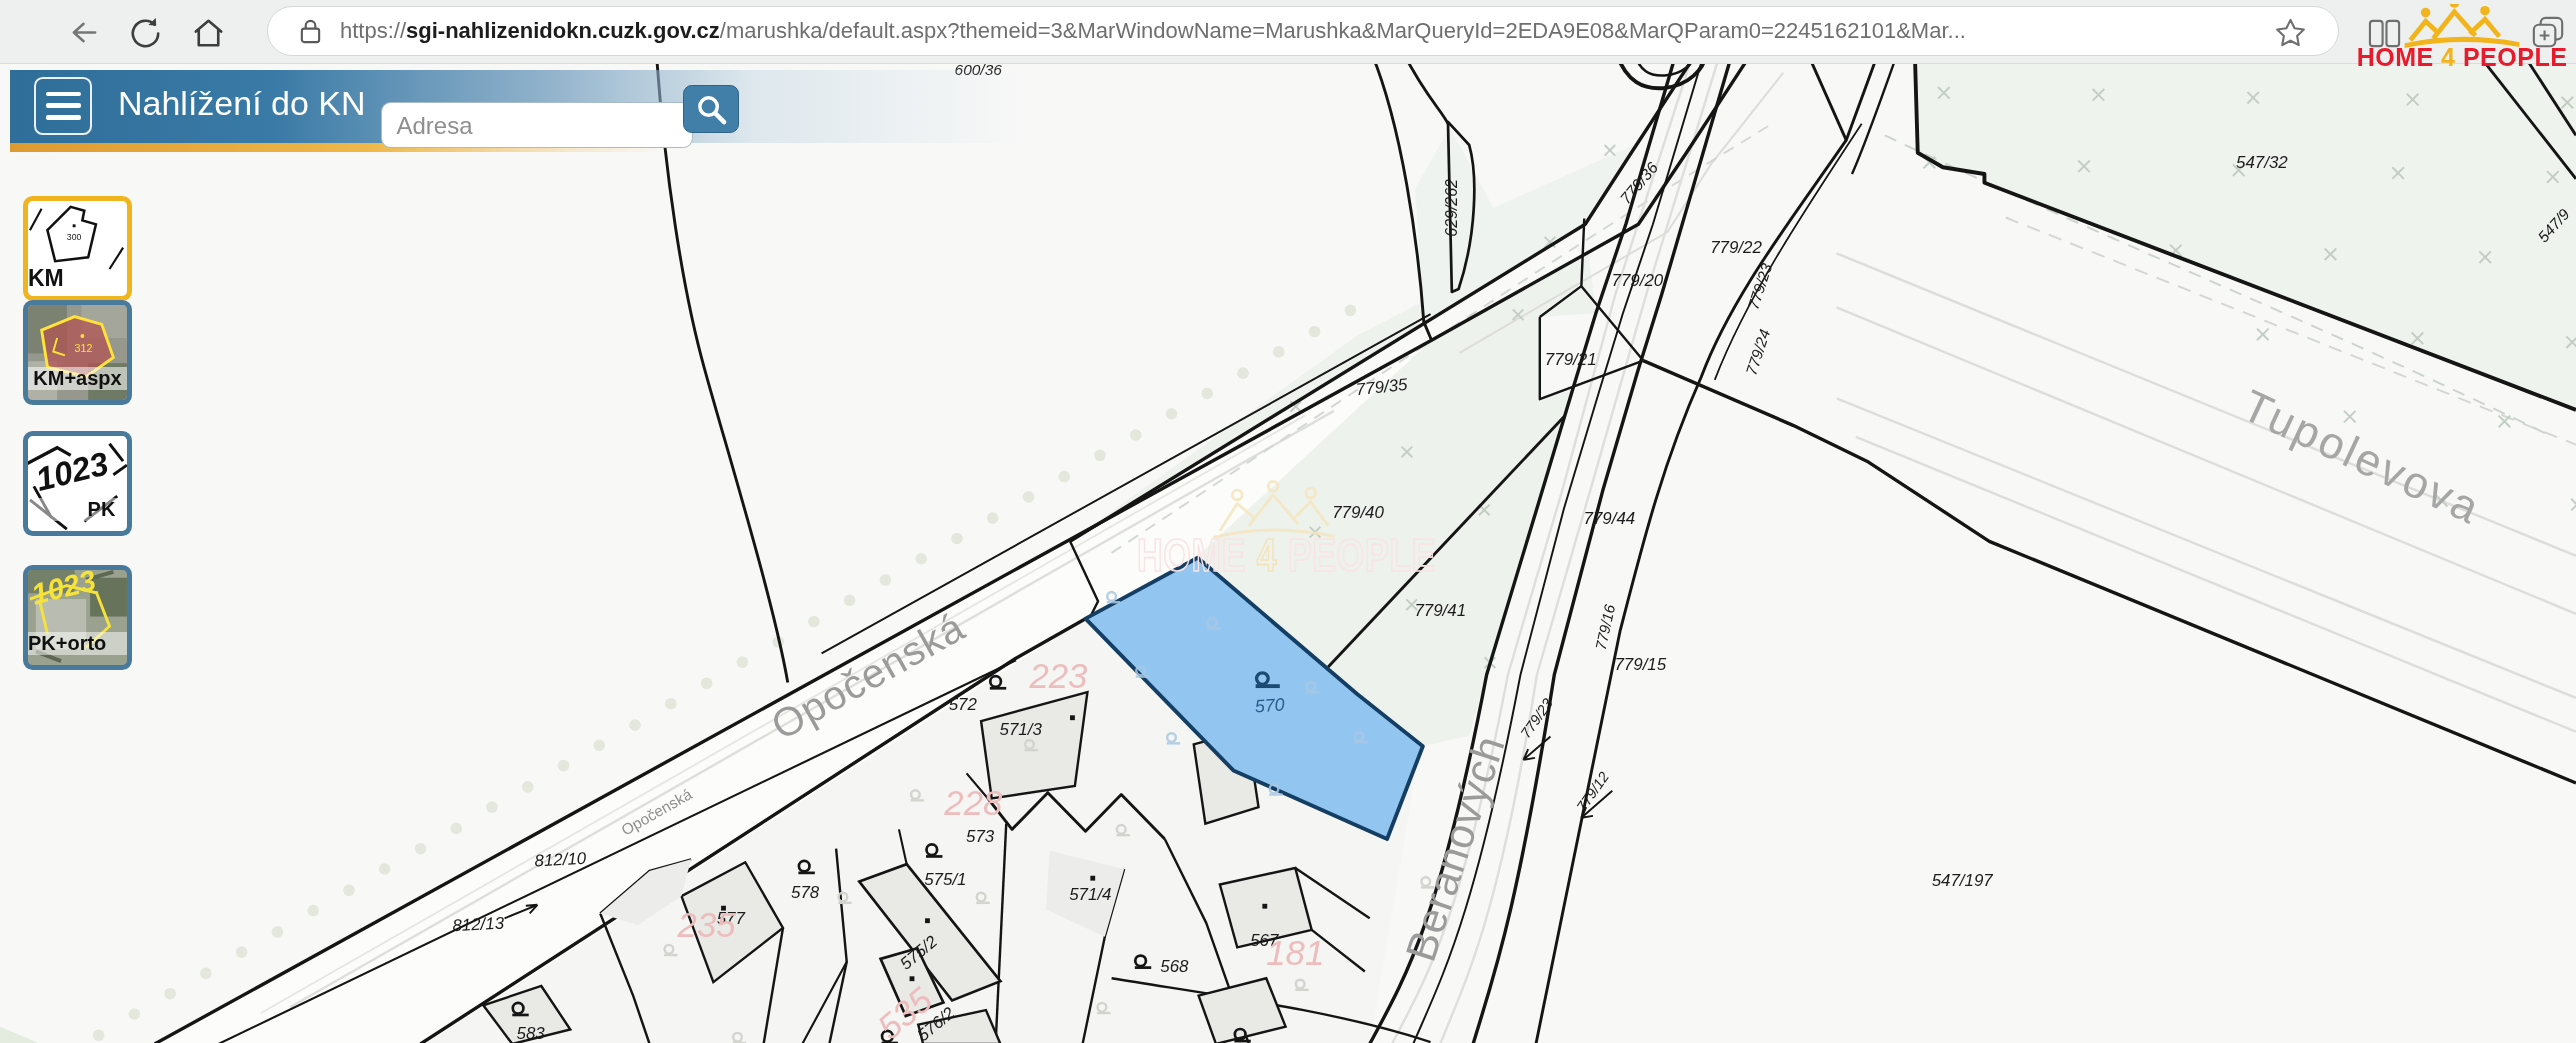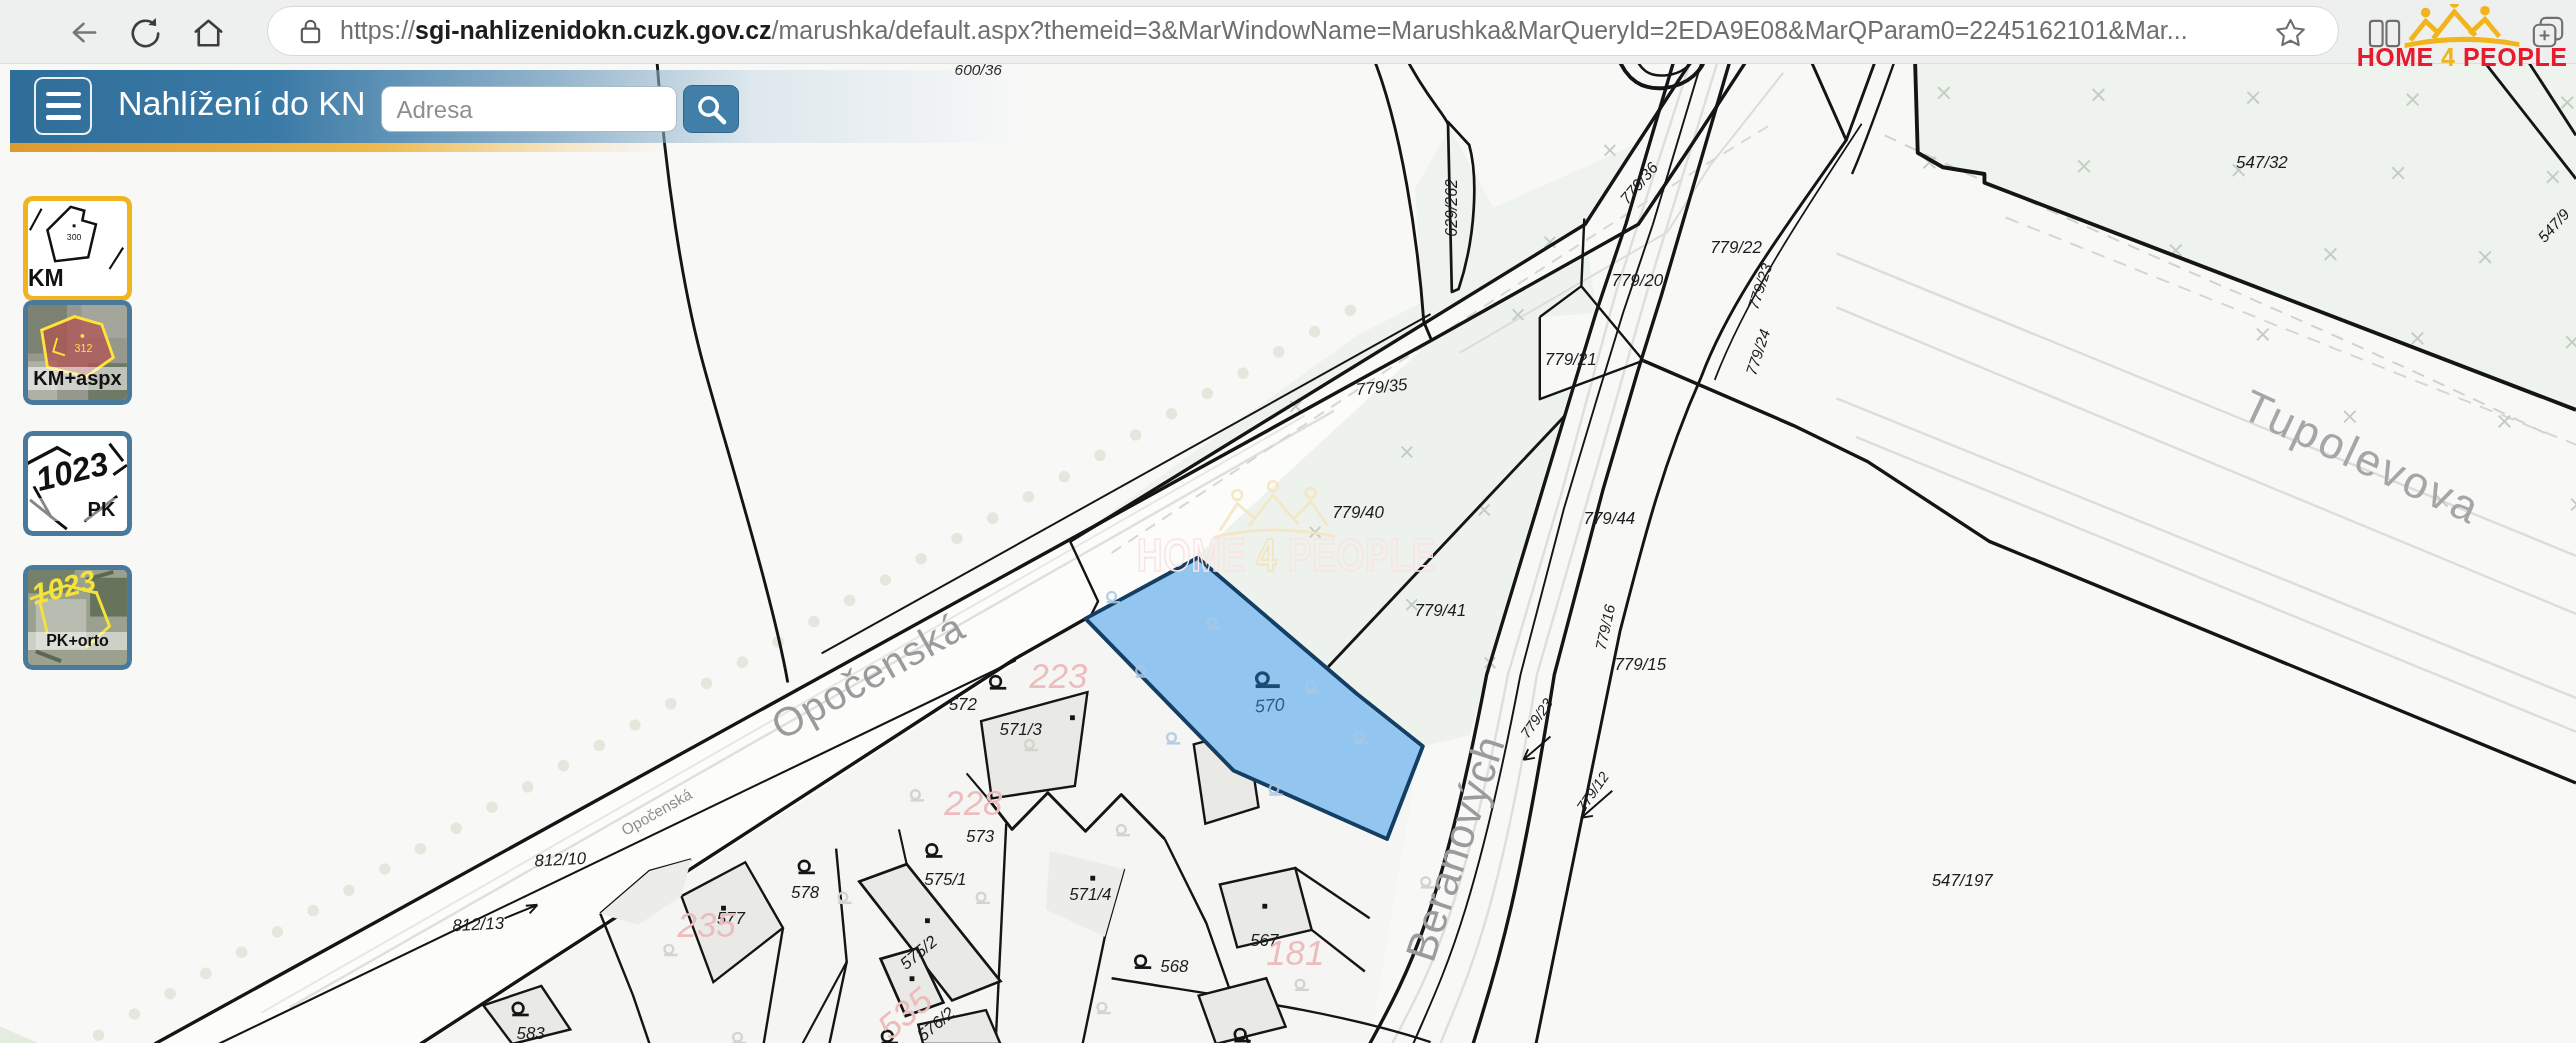--- a/index.html
+++ b/index.html
@@ -466,21 +466,21 @@
   <path d="M7 18 L20 7 L33 18 M10 16 V32 H30 V16" stroke="#3e3e3e" stroke-width="2.7" fill="none" stroke-linejoin="round" stroke-linecap="round"></path>
 </svg>
 
 <div class="abs" style="left:267px;top:5.8px;width:2070px;height:48px;background:#ffffff;border:1px solid #d7d7d7;border-radius:25px;"></div>
 
 <svg class="abs" style="left:298px;top:18.4px" width="25" height="27" viewBox="0 0 26 28">
   <rect x="4" y="11" width="18" height="14" rx="2.5" fill="none" stroke="#5a5a5a" stroke-width="2.2"></rect>
   <path d="M8 11 V8 a5 5 0 0 1 10 0 v3" fill="none" stroke="#5a5a5a" stroke-width="2.2"></path>
 </svg>
 
-<div class="abs" style="left:340px;top:0;width:1914px;height:61px;line-height:61px;font-size:25px;color:#6f6f6f;white-space:nowrap;overflow:hidden;">https://<span style="color:#1d1d1d;font-weight:600">sgi-nahlizenidokn.cuzk.gov.cz</span>/marushka/default.aspx?themeid=3&amp;MarWindowName=Marushka&amp;MarQueryId=2EDA9E08&amp;MarQParam0=2245162101&amp;Mar...</div>
+<div class="abs" style="left:340px;top:0;width:1914px;height:61px;line-height:61px;font-size:22px;color:#6f6f6f;white-space:nowrap;overflow:hidden;">https://<span style="color:#1d1d1d;font-weight:600">sgi-nahlizenidokn.cuzk.gov.cz</span>/marushka/default.aspx?themeid=3&amp;MarWindowName=Marushka&amp;MarQueryId=2EDA9E08&amp;MarQParam0=2245162101&amp;Mar...</div>
 
 <svg class="abs" style="left:2273px;top:15.5px" width="35" height="35" viewBox="0 0 36 36">
   <path d="M18 4 l4.2 8.6 9.5 1.3 -6.9 6.6 1.7 9.4 -8.5 -4.5 -8.5 4.5 1.7 -9.4 -6.9 -6.6 9.5 -1.3 z" fill="none" stroke="#6f6f6f" stroke-width="2.2" stroke-linejoin="round"></path>
 </svg>
 
 <svg class="abs" style="left:2366px;top:15.5px" width="39" height="35" viewBox="0 0 40 36">
   <rect x="4" y="5" width="13" height="26" rx="3" fill="none" stroke="#6f6f6f" stroke-width="2.2"></rect>
   <rect x="21" y="5" width="13" height="26" rx="3" fill="none" stroke="#6f6f6f" stroke-width="2.2"></rect>
 </svg>
 
@@ -514,21 +514,21 @@
 <div class="abs" style="left:9.7px;top:143px;width:657px;height:8.7px;background:linear-gradient(to right,#dd9a31 0%,#eeb84a 55%,rgba(240,200,120,0.35) 85%,rgba(255,255,255,0) 100%);"></div>
 
 <div class="abs" style="left:34px;top:77px;width:54px;height:54px;border:2.4px solid rgba(255,255,255,0.9);border-radius:8.7px;">
   <div class="abs" style="left:9.7px;top:12.6px;width:35px;height:4.8px;background:#fff;border-radius:1.9px"></div>
   <div class="abs" style="left:9.7px;top:24px;width:35px;height:4.8px;background:#fff;border-radius:1.9px"></div>
   <div class="abs" style="left:9.7px;top:36px;width:35px;height:4.8px;background:#fff;border-radius:1.9px"></div>
 </div>
 
 <div class="abs" style="left:118px;top:84px;font-size:34px;color:#ffffff;font-weight:500;">Nahlížení do KN</div>
 
-<div class="abs" style="left:381px;top:86px;width:294px;height:44px;background:#ffffff;border:1.4px solid #a8bcc8;border-radius:9.7px;">
+<div class="abs" style="left:381px;top:102px;width:294px;height:44px;background:#ffffff;border:1.4px solid #a8bcc8;border-radius:9.7px;padding-left:16px;">
   <div class="abs" style="left:14.5px;top:8.7px;font-size:24px;color:#8e8e8e;">Adresa</div>
 </div>
 
 <div class="abs" style="left:683px;top:85px;width:54px;height:46px;background:#427fa8;border:1px solid #2f6488;border-radius:8.7px;">
   <svg class="abs" style="left:9.7px;top:6.8px" width="35" height="33" viewBox="0 0 36 34">
     <circle cx="15" cy="14" r="9" fill="none" stroke="#ffffff" stroke-width="3.6"></circle>
     <path d="M22 21 L31 30" stroke="#ffffff" stroke-width="4.5" stroke-linecap="round"></path>
   </svg>
 </div>
 
@@ -572,15 +572,15 @@
 <div class="abs" style="left:23px;top:565px;width:99px;height:95px;background:#9aa18f;border:5.8px solid #49799b;border-radius:9.7px;overflow:hidden;">
   <svg class="abs" style="left:0;top:0" width="99" height="95" viewBox="0 0 102 98">
     <rect x="0" y="0" width="102" height="98" fill="#9aa18f"></rect>
     <rect x="8" y="30" width="52" height="52" fill="#b9bcb1"></rect>
     <rect x="64" y="8" width="38" height="40" fill="#68735c"></rect>
     <rect x="0" y="0" width="48" height="24" fill="#75806a"></rect>
     <path d="M8 84 L34 94 M60 10 L88 2" stroke="#5d6854" stroke-width="4"></path>
     <path d="M2 30 L40 16 L72 24 M70 22 L84 58 L60 80 M12 32 L20 66" fill="none" stroke="#f5e33a" stroke-width="3"></path>
     <text x="6" y="30" font-size="30" font-weight="bold" fill="#f5e33a" transform="rotate(-14 30 30)" font-style="italic">1023</text>
   </svg>
-  <div class="abs" style="left:0;top:62px;width:100%;text-align:center;font-size:16px;font-weight:bold;color:#111;background:rgba(255,255,255,0.5);">PK+orto</div>
+  <div class="abs" style="left:0;top:62px;width:100%;text-align:left;font-size:20px;font-weight:bold;color:#111;background:rgba(255,255,255,0.5);">PK+orto</div>
 </div>
 
 
 </body></html>

